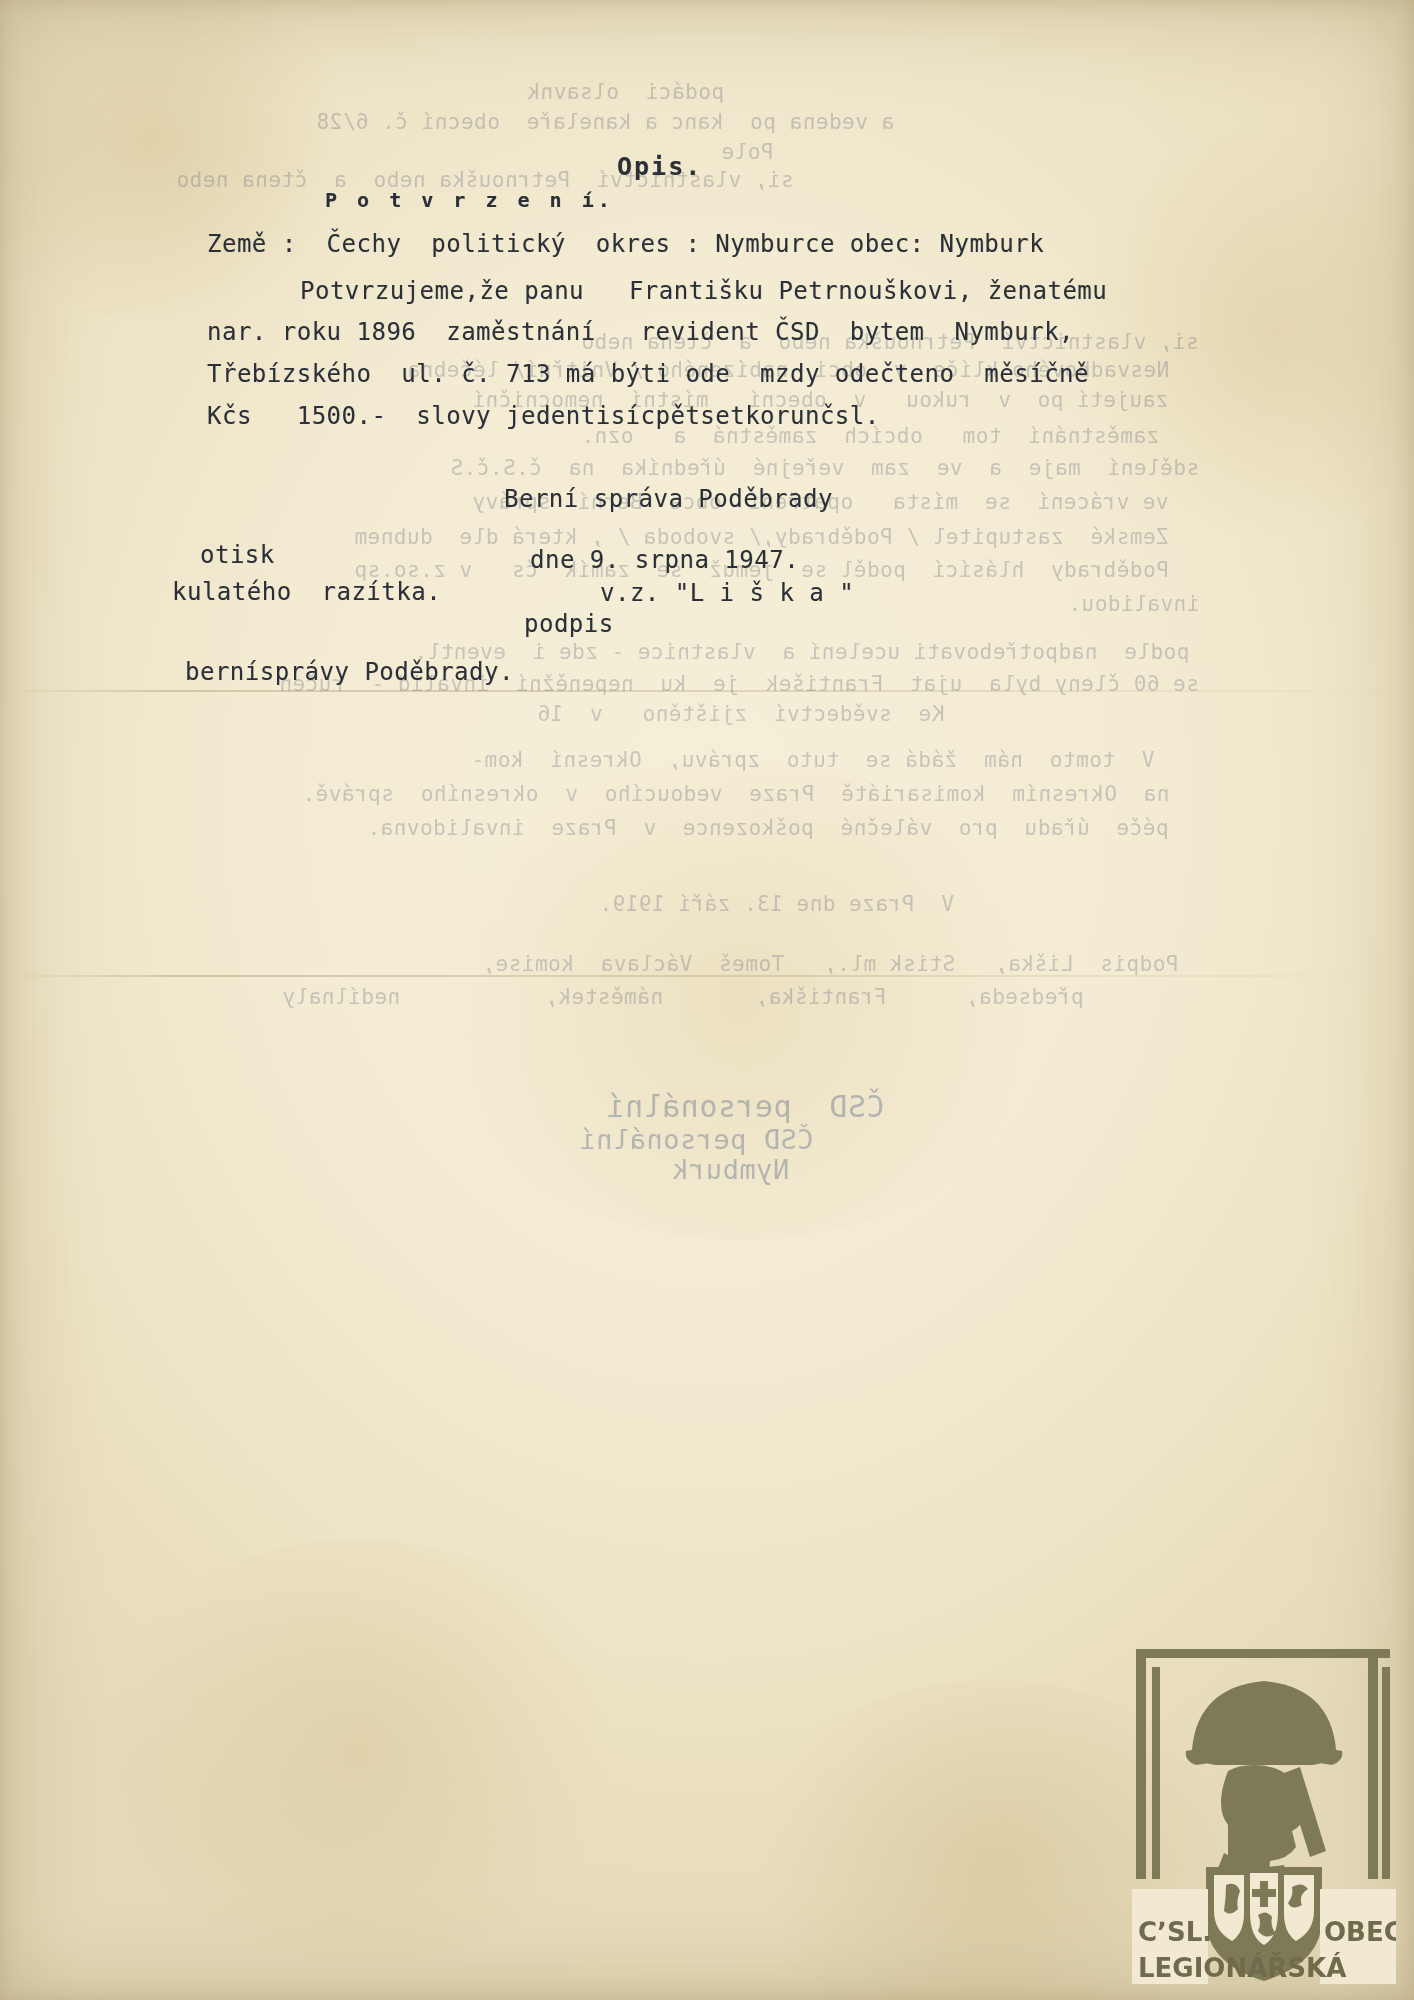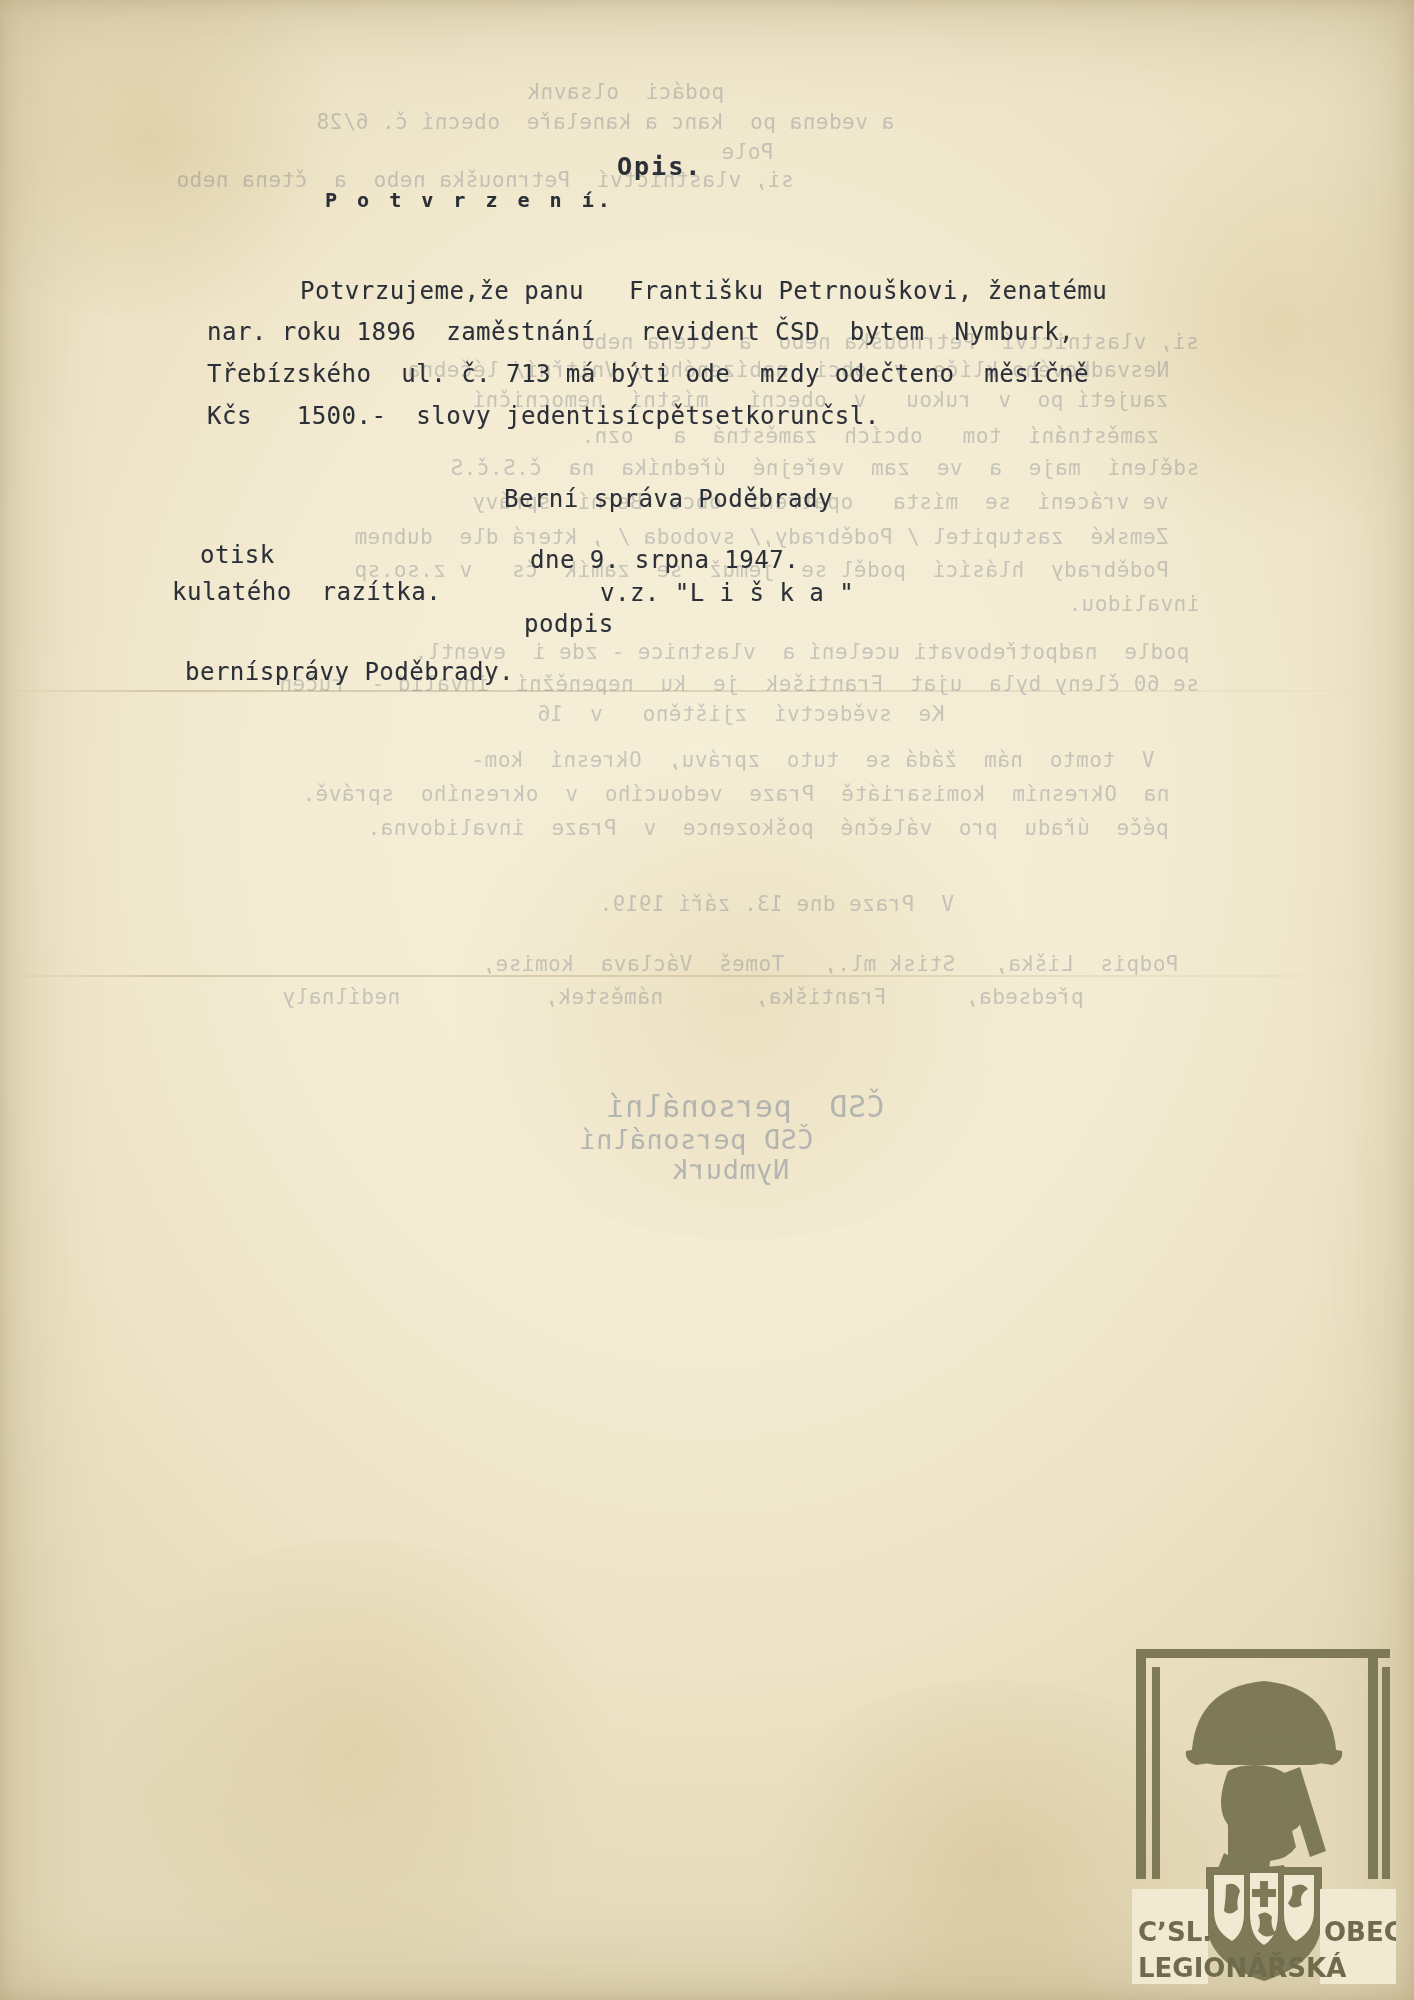--- a/index.html
+++ b/index.html
@@ -165,20 +165,21 @@
   <div class="bleed b20">V  Praze dne 13. září 1919.</div>
   <div class="bleed b21">Podpis  Liška,   Stisk ml.,   Tomeš  Václava  komise,</div>
   <div class="bleed b22">předseda,      Františka,       náměstek,           nedílnaly</div>
   <div class="bleed b-stamp1">ČSD  personální</div>
   <div class="bleed b-stamp2">ČSD personální</div>
   <div class="bleed b-stamp3">Nymburk</div>
 
   <div class="typed t-title">Opis.</div>
   <div class="typed t-heading">P o t v r z e n í.</div>
 
+  <div class="typed line l1">Země :  Čechy  politický  okres : Nymburce obec: Nymburk</div>
   <div class="typed line l2">Potvrzujeme,že panu   Františku Petrnouškovi, ženatému</div>
   <div class="typed line l3">nar. roku 1896  zaměstnání   revident ČSD  bytem  Nymburk,</div>
   <div class="typed line l4">Třebízského  ul. č. 713 má býti ode  mzdy odečteno  měsíčně</div>
   <div class="typed line l5">Kčs   1500.-  slovy jedentisícpětsetkorunčsl.</div>
 
   <div class="typed line l6">Berní správa Poděbrady</div>
   <div class="typed line l7">dne 9. srpna 1947.</div>
   <div class="typed line l8">otisk</div>
   <div class="typed line l9">kulatého  razítka.</div>
   <div class="typed line l10">v.z. "L i š k a "</div>

